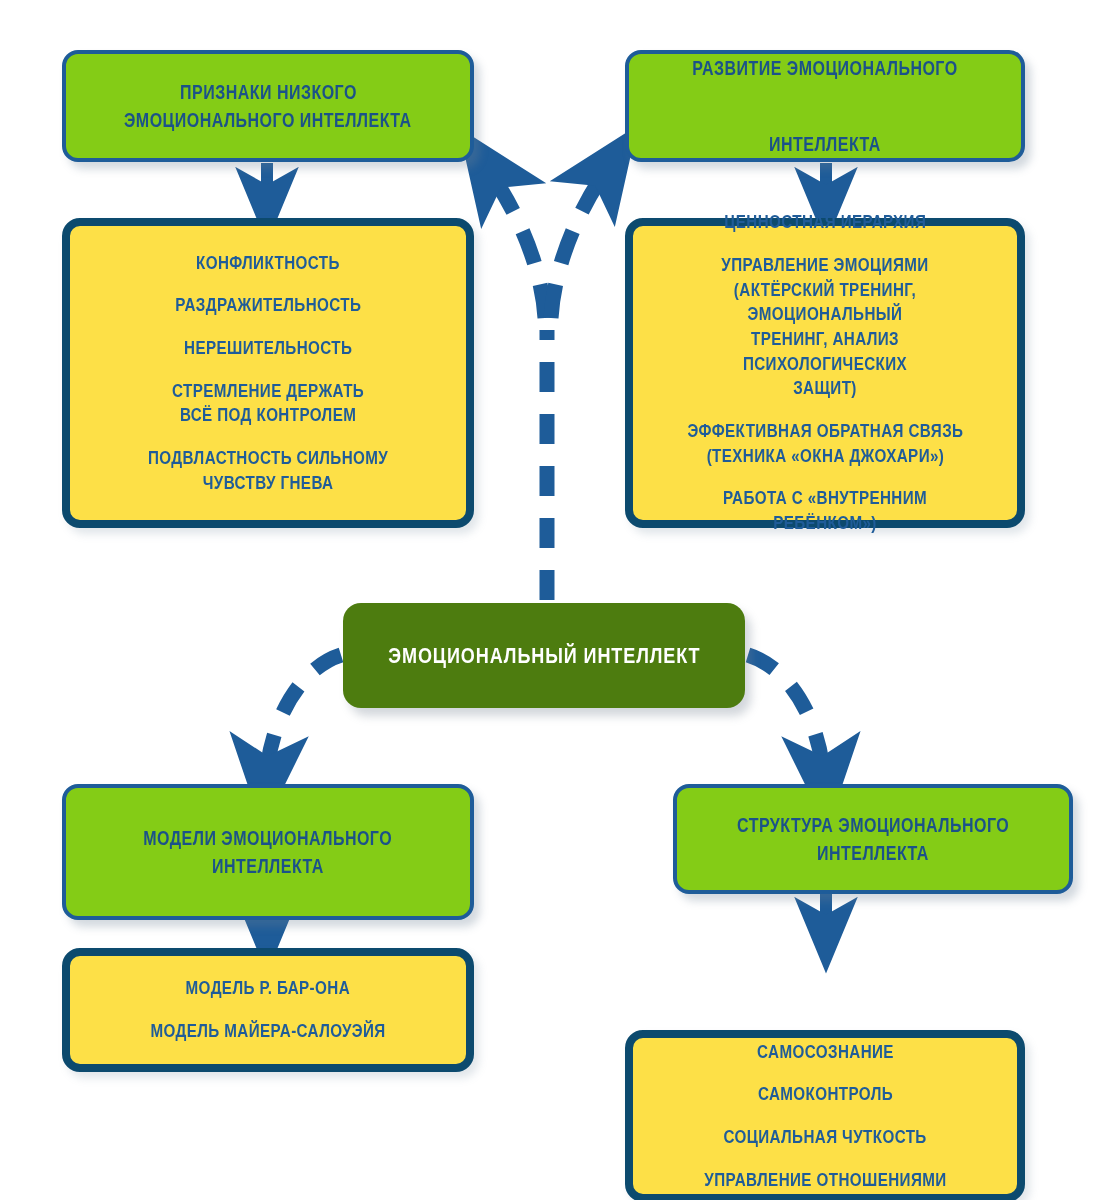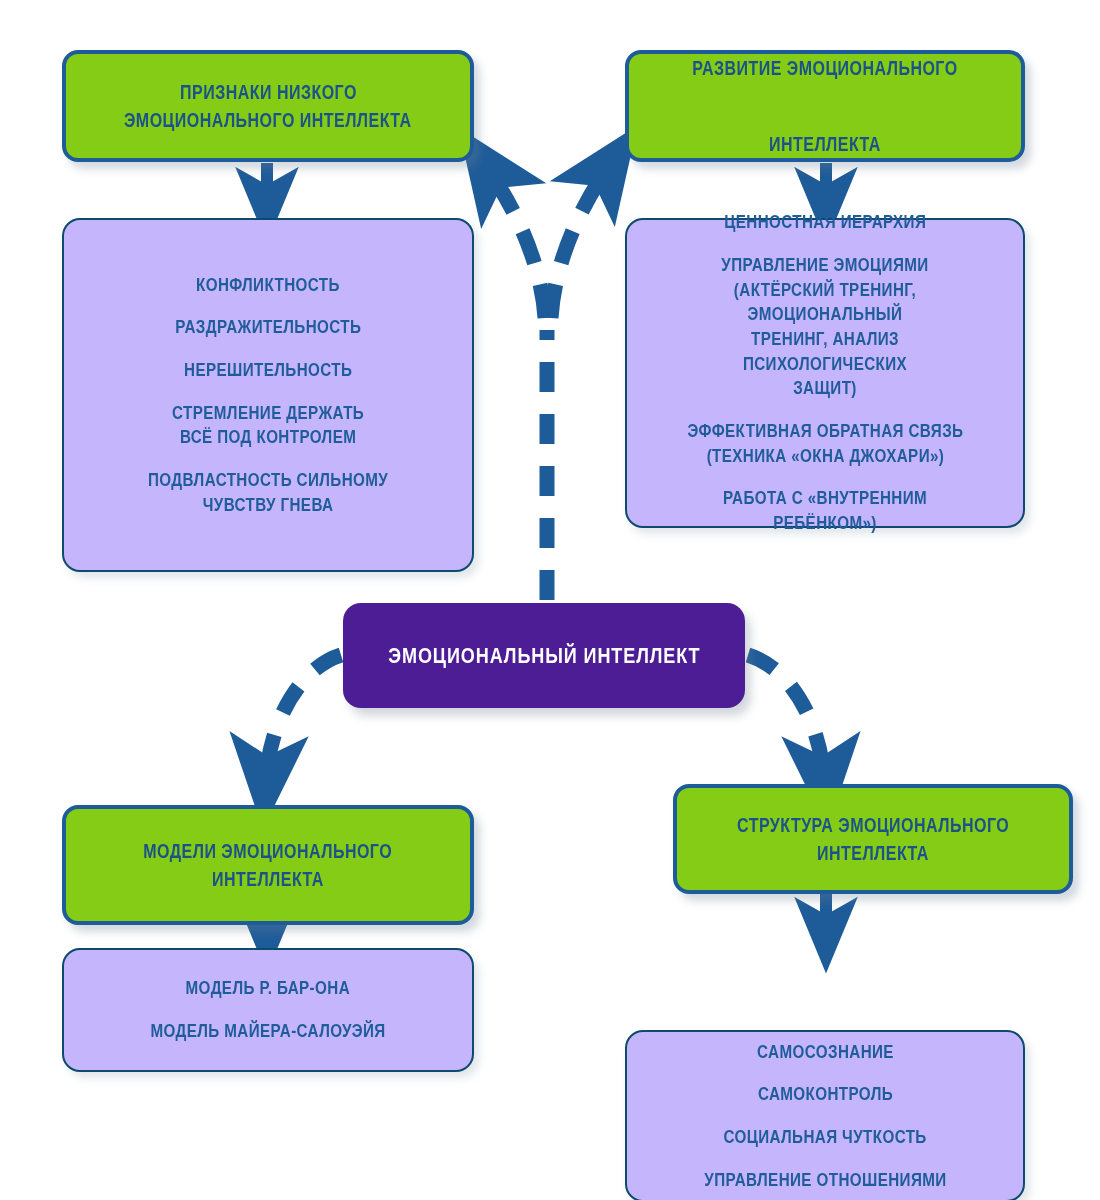--- a/index.html
+++ b/index.html
@@ -44,39 +44,39 @@
   .header-box .line {
     font-weight: bold;
     font-size: 20px;
     letter-spacing: 0.6px;
     line-height: 1.42;
     transform: scaleX(0.80);
     white-space: nowrap;
   }
 
   .list-box {
-    background: #c4b5fd;
-    border: 2px solid #0c4a6e;
+    background: #fde047;
+    border: 8px solid #0c4a6e;
     border-radius: 18px;
     color: #1F5C99;
     box-shadow: 5px 6px 9px rgba(120,140,160,0.22);
     padding: 8px 15px;
   }
 
   .list-item {
     font-weight: bold;
     font-size: 19px;
     letter-spacing: 0.5px;
     line-height: 1.30;
     transform: scaleX(0.80);
     white-space: pre-line;
   }
 
   .center-box {
-    background: #4c1d95;
+    background: #4d7c0f;
     border: none;
     border-radius: 18px;
     color: #ffffff;
     box-shadow: 6px 8px 10px rgba(120,135,150,0.33);
   }
 
   .center-box .line {
     font-weight: bold;
     font-size: 22px;
     letter-spacing: 1.1px;
@@ -111,21 +111,21 @@
     <path d="M267,893 L267,934" marker-end="url(#ah)"></path>
     <path d="M826,893 L826,934" marker-end="url(#ah)"></path>
   </g>
 </svg>
 
 <div class="box header-box" style="left:62px; top:50px; width:412px; height:112px;">
   <div class="line">ПРИЗНАКИ НИЗКОГО</div>
   <div class="line">ЭМОЦИОНАЛЬНОГО ИНТЕЛЛЕКТА</div>
 </div>
 
-<div class="box list-box" style="left:62px; top:218px; width:412px; height:354px;">
+<div class="box list-box" style="left:62px; top:218px; width:412px; height:310px;">
   <div class="list-item">КОНФЛИКТНОСТЬ</div>
   <div class="list-item gap-md">РАЗДРАЖИТЕЛЬНОСТЬ</div>
   <div class="list-item gap-md">НЕРЕШИТЕЛЬНОСТЬ</div>
   <div class="list-item gap-md">СТРЕМЛЕНИЕ ДЕРЖАТЬ
 ВСЁ ПОД КОНТРОЛЕМ</div>
   <div class="list-item gap-md">ПОДВЛАСТНОСТЬ СИЛЬНОМУ
 ЧУВСТВУ ГНЕВА</div>
 </div>
 
 <div class="box header-box" style="left:625px; top:50px; width:400px; height:112px;justify-content:space-between;">
@@ -141,21 +141,21 @@
 ЗАЩИТ)</div>
   <div class="list-item gap-md">ЭФФЕКТИВНАЯ ОБРАТНАЯ СВЯЗЬ
 (ТЕХНИКА «ОКНА ДЖОХАРИ»)</div>
   <div class="list-item gap-md">РАБОТА С «ВНУТРЕННИМ РЕБЁНКОМ»)</div>
 </div>
 
 <div class="box center-box" style="left:343px; top:603px; width:402px; height:105px;">
   <div class="line">ЭМОЦИОНАЛЬНЫЙ ИНТЕЛЛЕКТ</div>
 </div>
 
-<div class="box header-box" style="left:62px; top:805px; width:412px; height:120px;">
+<div class="box header-box" style="left:62px; top:784px; width:412px; height:136px;">
   <div class="line">МОДЕЛИ ЭМОЦИОНАЛЬНОГО</div>
   <div class="line">ИНТЕЛЛЕКТА</div>
 </div>
 
 <div class="box list-box" style="left:62px; top:948px; width:412px; height:124px;">
   <div class="list-item">МОДЕЛЬ Р. БАР-ОНА</div>
   <div class="list-item gap-md">МОДЕЛЬ МАЙЕРА-САЛОУЭЙЯ</div>
 </div>
 
 <div class="box header-box" style="left:625px; top:784px; width:400px; height:110px;margin-left:48px;">

